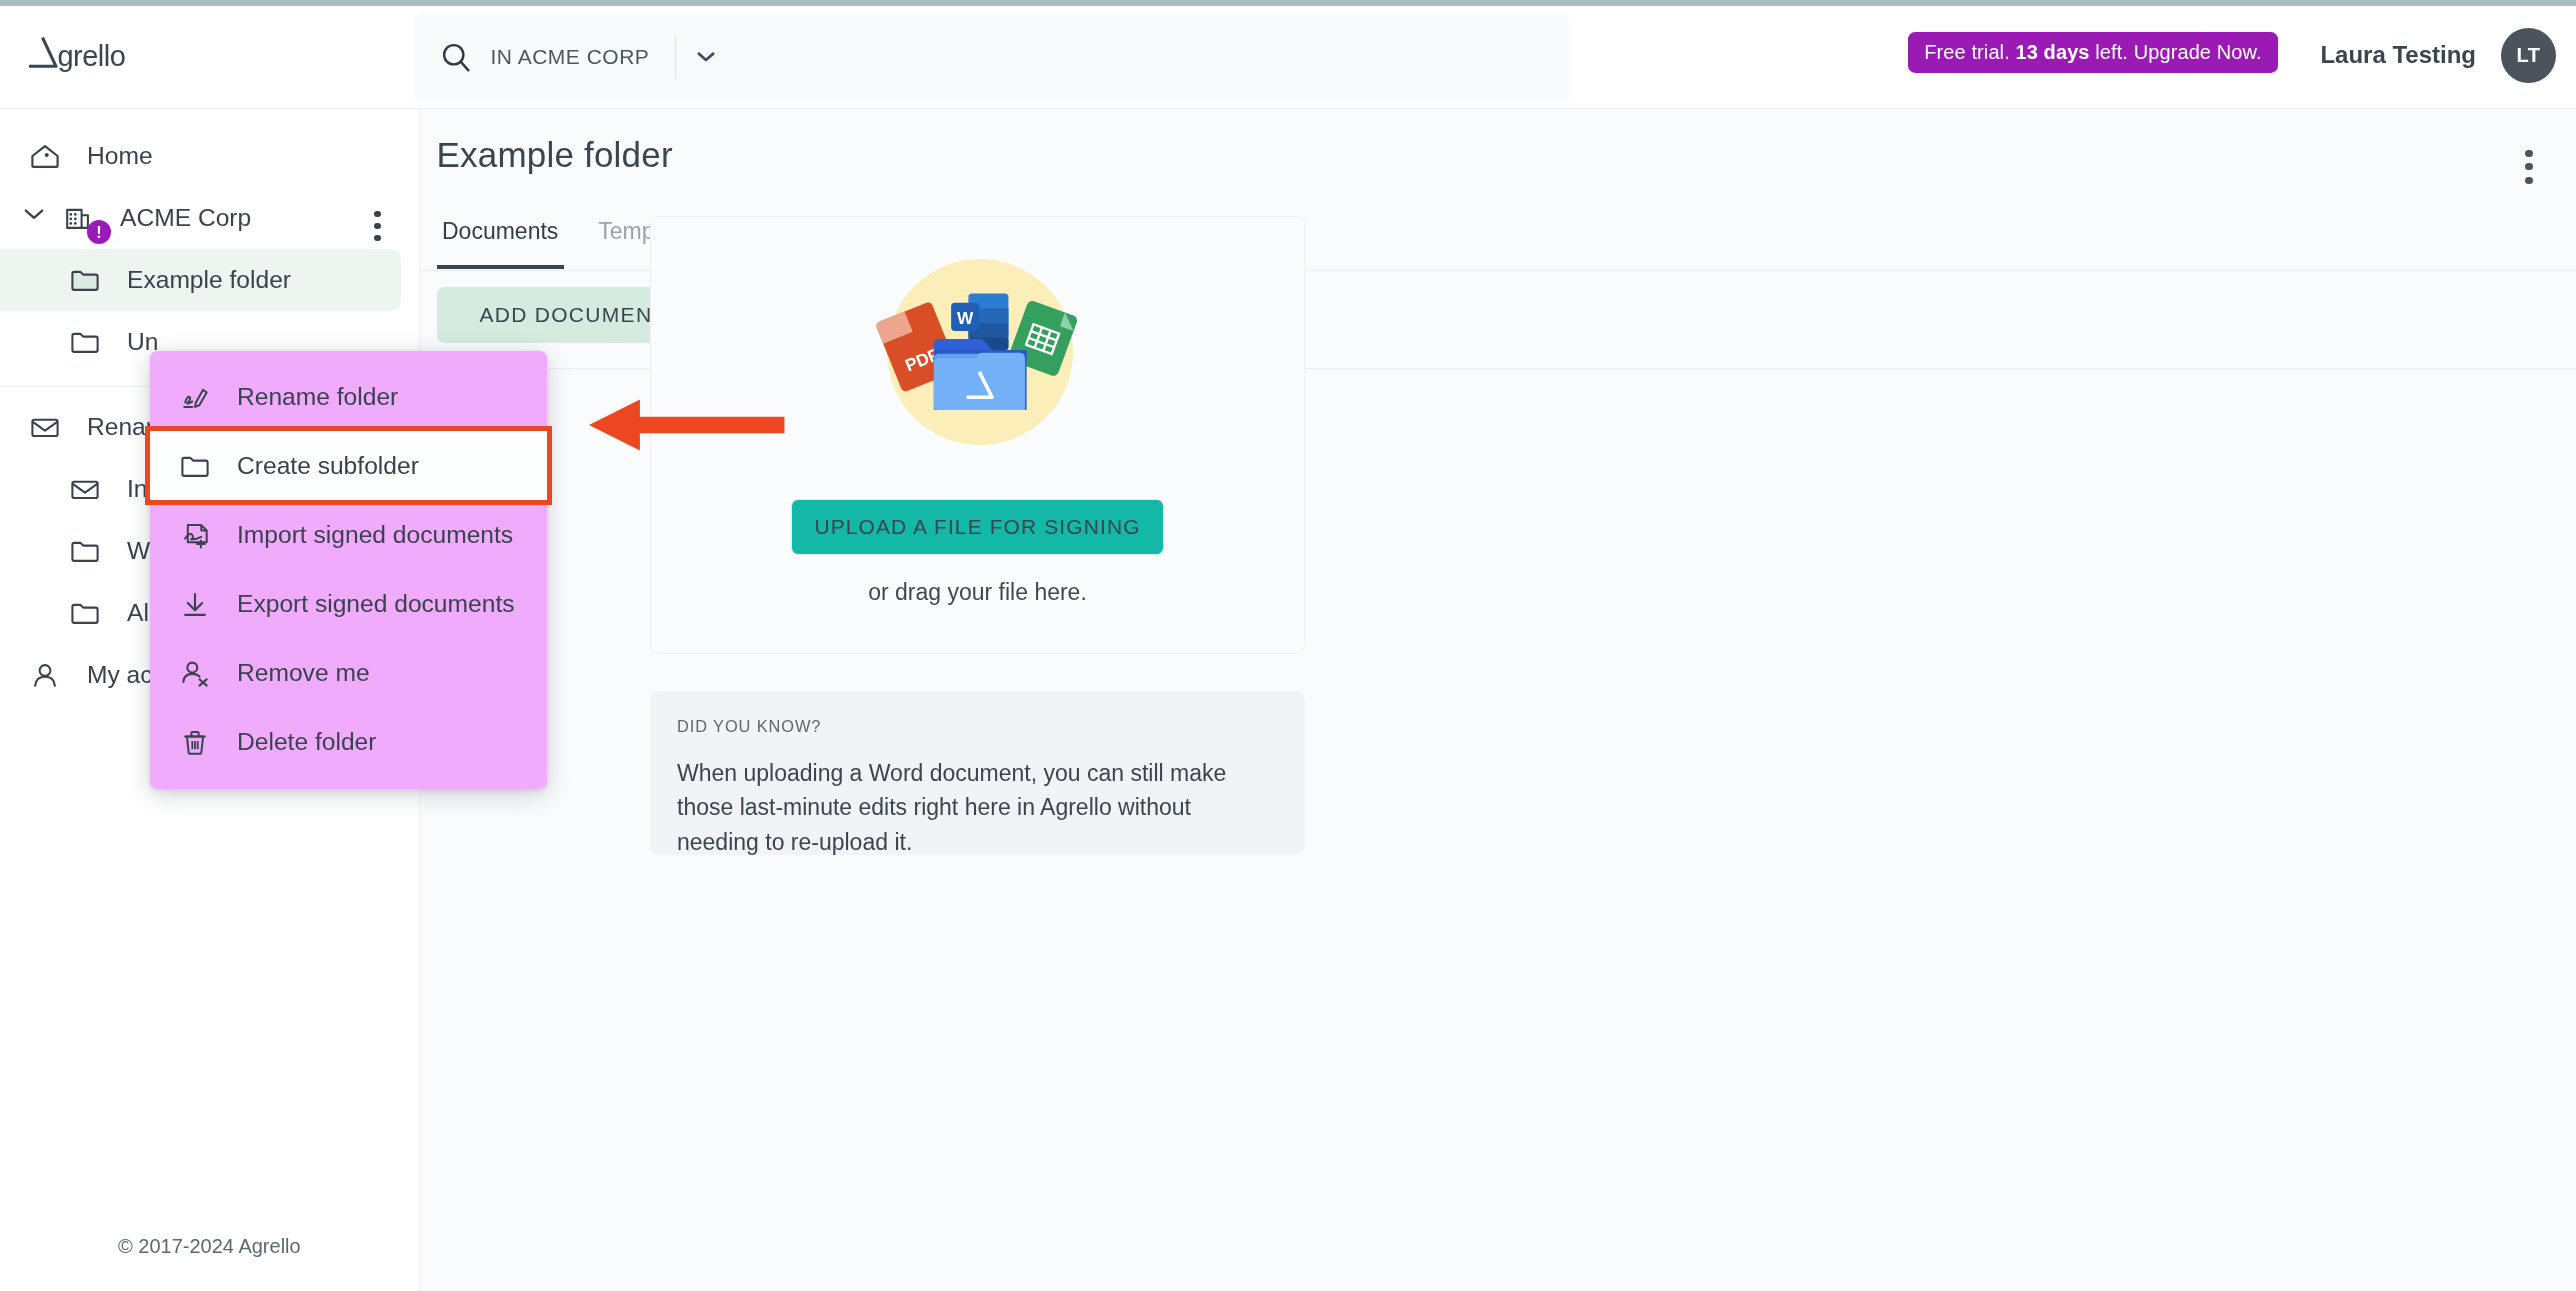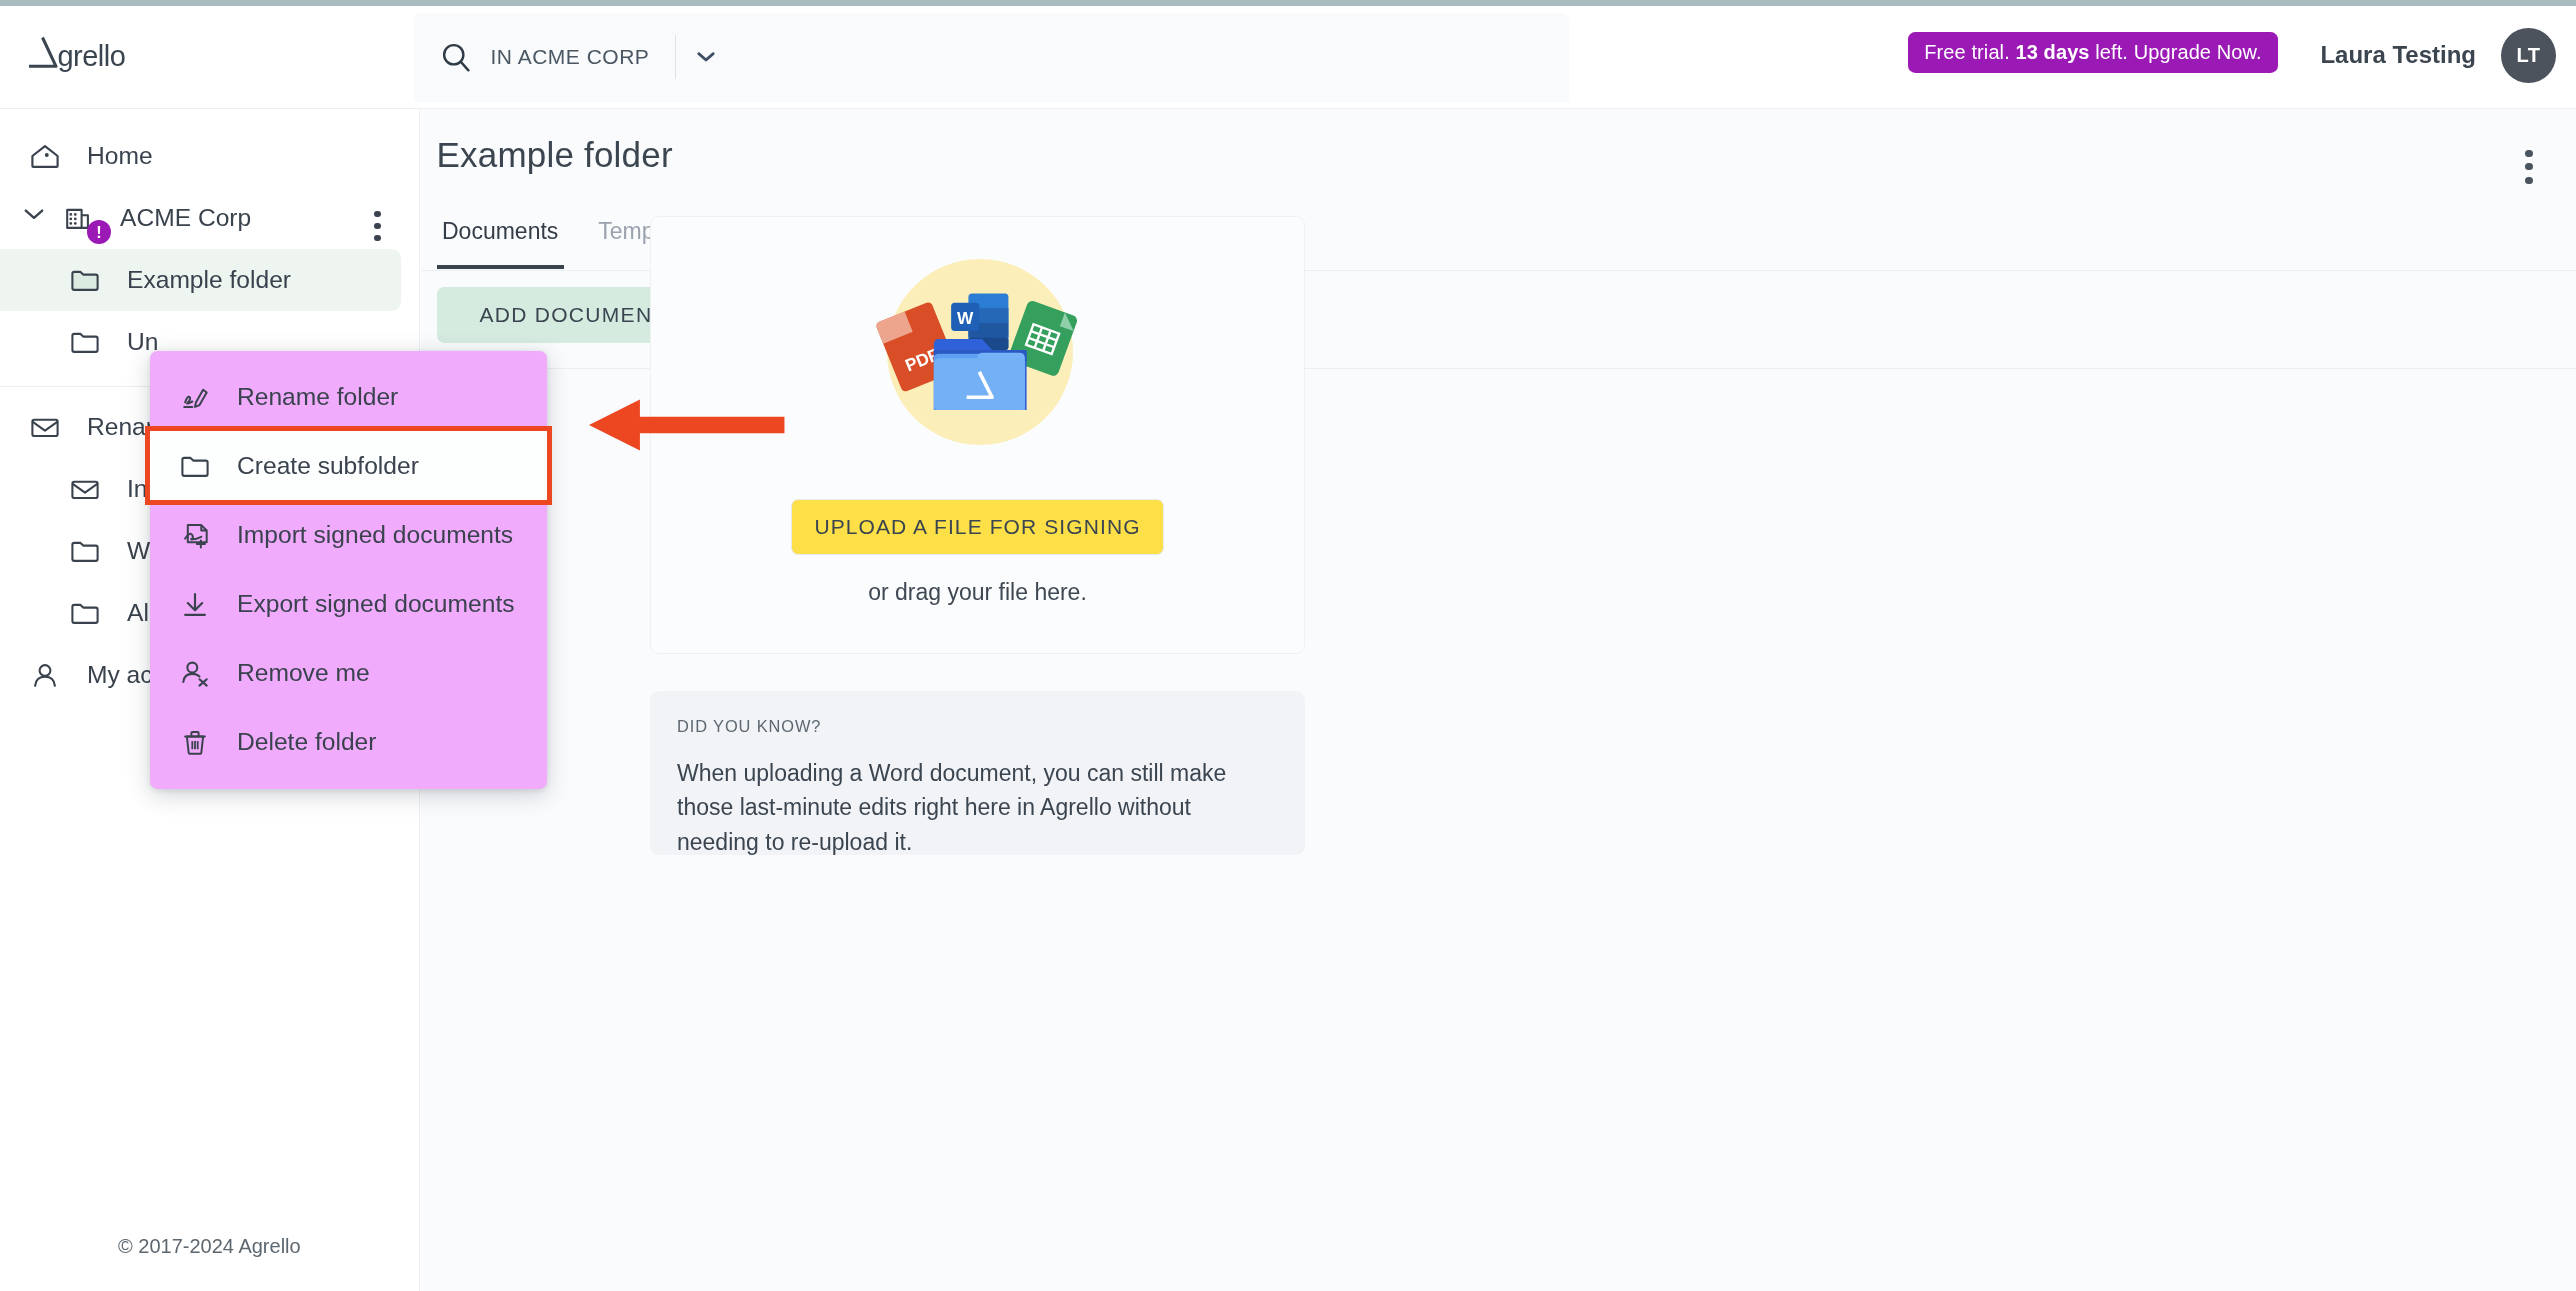--- a/index.html
+++ b/index.html
@@ -152,21 +152,21 @@
     position:absolute; left: 229px; top: 107px; width: 655px; height: 438px;
     background:#fbfcfd; border:0.9px solid #eef0f3; border-radius: 9px;
     display:flex; flex-direction:column; align-items:center;
   }
   .illus { position:relative; width: 291px; height: 246px; margin-top: 20px; }
   .illus .blob {
     position:absolute; left: 55px; top: 22px; width: 186px; height: 186px;
     border-radius: 50%; background:#fbeeb9;
   }
   .upload-btn {
-    margin-top: 16.4px; background:#fde047; border:0.9px solid #e6e9ed; border-radius:7.3px;
+    margin-top: 16.4px; background:#14b8a6; border:0.9px solid #e6e9ed; border-radius:7.3px;
     height: 56px; padding: 0 22px; font-size: 21px; color:#3b4550; letter-spacing:1.1px;
     font-family:"Liberation Sans", sans-serif; cursor:pointer;
   }
   .drag-text { margin-top: 24px; font-size: 23px; color:#3f4953; }
 
   
   .dyk-card {
     position:absolute; left: 229px; top: 582px; width: 655px; height: 164px;
     background:#f1f3f7; border-radius: 9px; padding: 25.5px 27px;
   }

